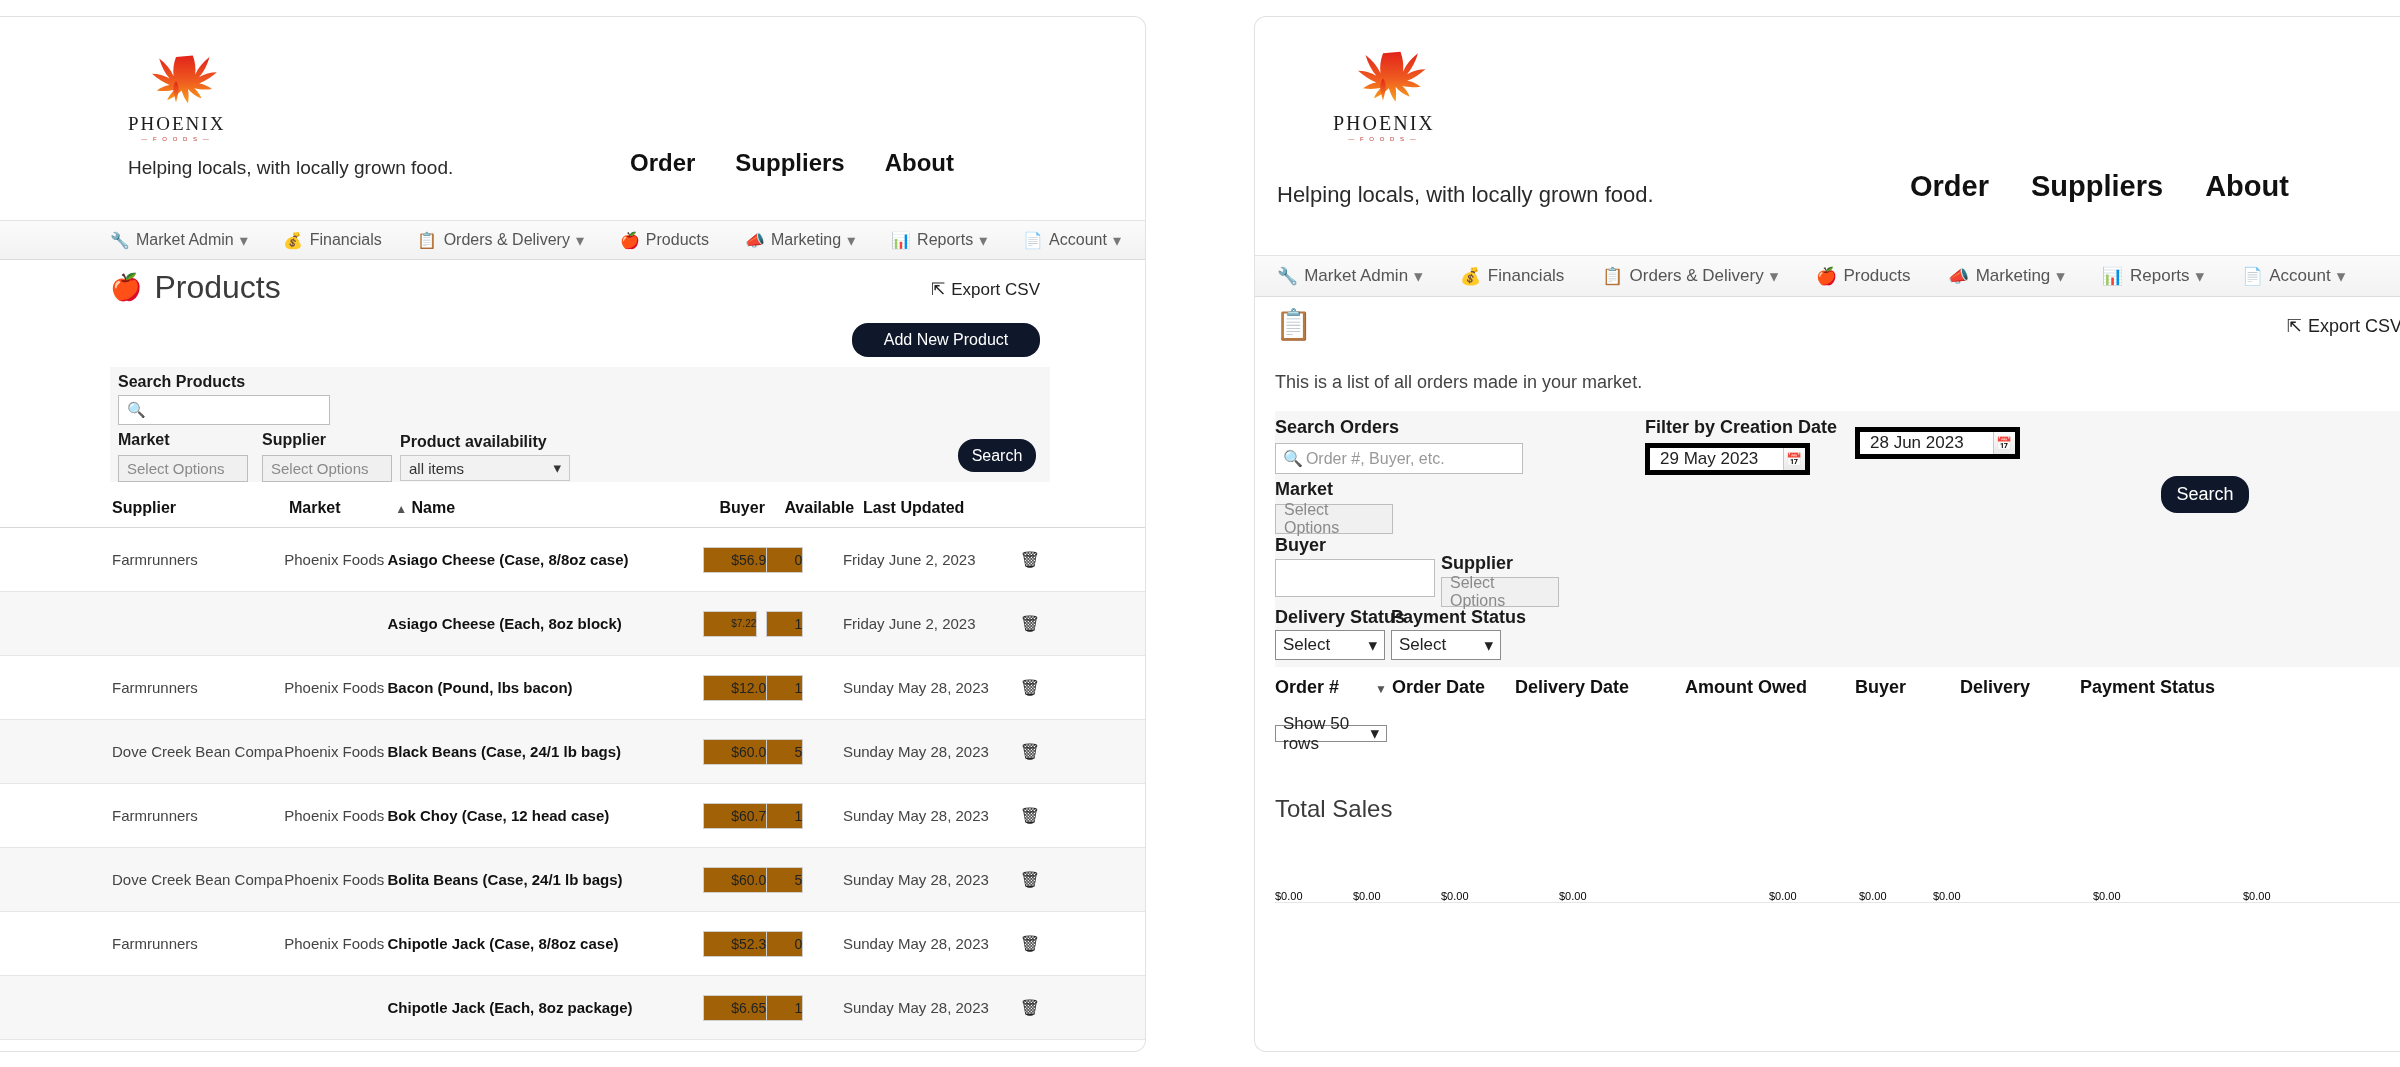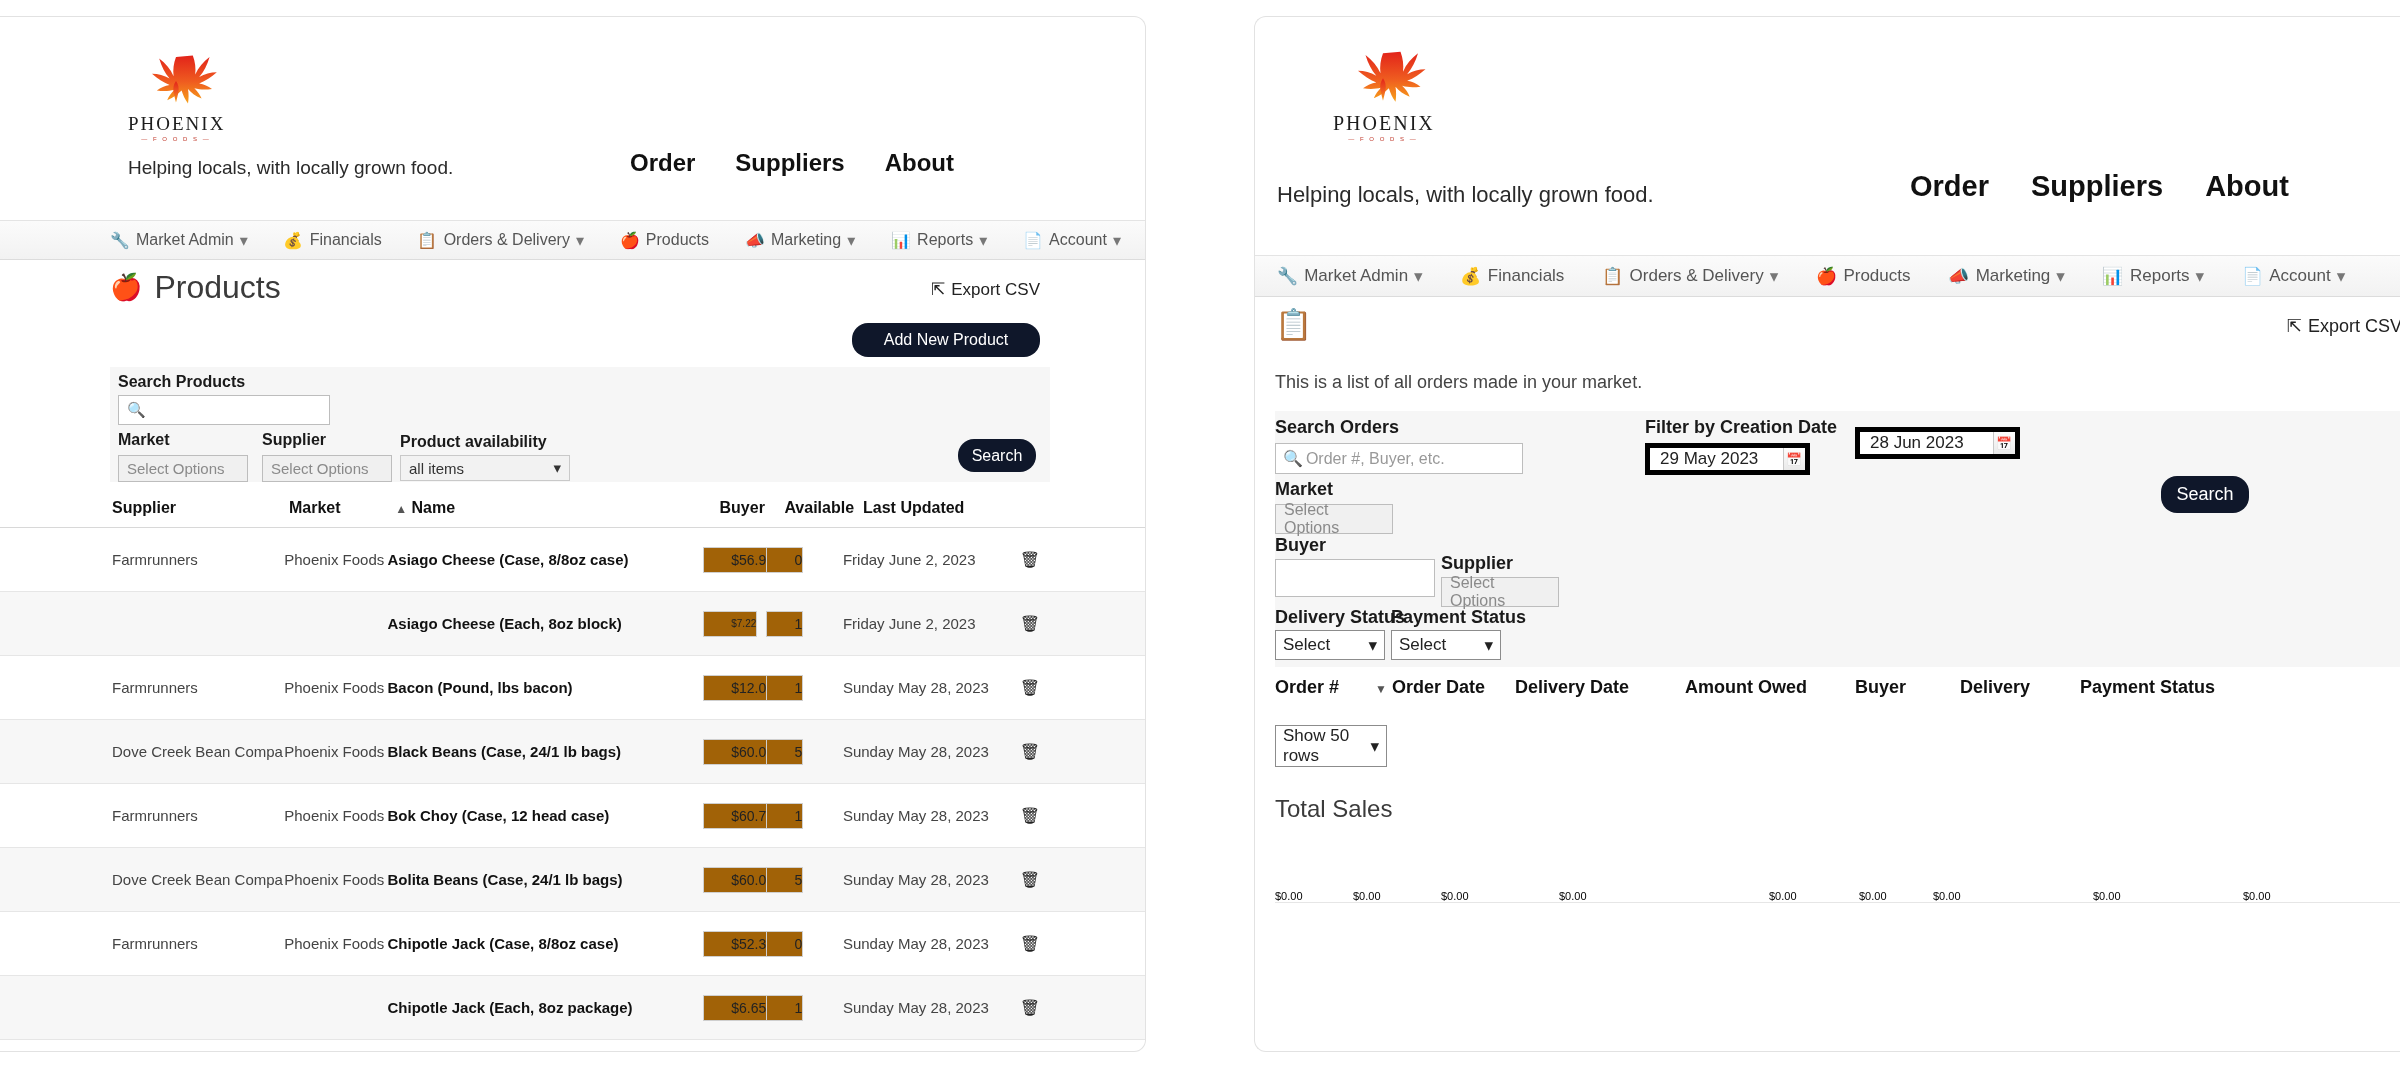--- a/index.html
+++ b/index.html
@@ -439,21 +439,21 @@
       <div class="thead" style="position:absolute; left:20px; top:660px; width:1126px; font-size:18px; border-bottom:none; padding-bottom:8px;">
         <div class="cell" style="width:100px;">Order #</div>
         <div class="cell" style="width:140px;"><span style="color:#555; font-size:12px;">▼</span> <span>Order Date</span></div>
         <div class="cell" style="width:170px;">Delivery Date</div>
         <div class="cell" style="width:170px;">Amount Owed</div>
         <div class="cell" style="width:105px;">Buyer</div>
         <div class="cell" style="width:120px;">Delivery</div>
         <div class="cell" style="width:200px;">Payment Status</div>
       </div>
 
-      <div class="fselect" style="left:20px; top:708px; width:112px; height:42px; padding:0 7px; font-size:17px;">
+      <div class="fselect" style="left:20px; top:708px; width:112px; height:17px; padding:0 7px; font-size:17px;">
         <span>Show 50 rows</span>
         <span>▾</span>
       </div>
 
       <div class="sect-title" style="left:20px; top:778px; font-size:24px;">Total Sales</div>
 
       <div id="totals-table" style="position:absolute; left:20px; top:838px; width:1126px;">
           <div class="trow" style="height: 48px; font-size: 11px; color: #000000; align-items: flex-end;">
             <div class="cell" style="width: 78px;">$0.00</div>
             <div class="cell" style="width: 88px;">$0.00</div>

